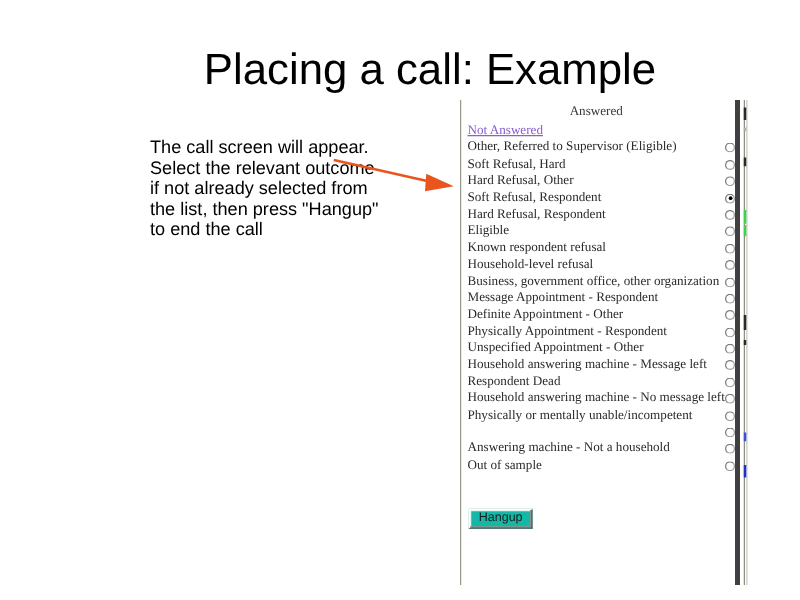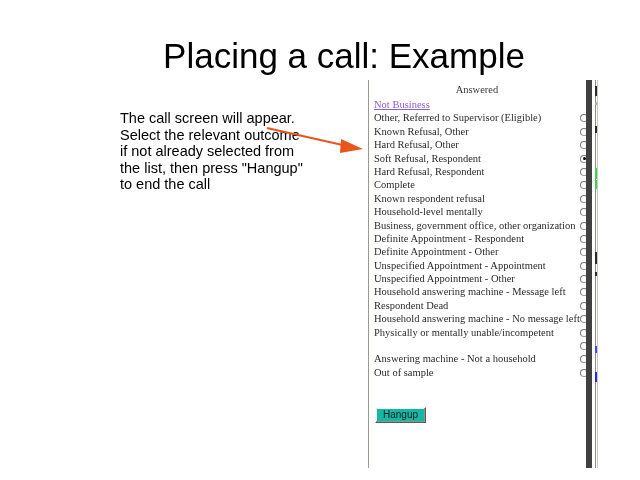--- a/index.html
+++ b/index.html
@@ -58,21 +58,21 @@
 
   
   #app-window {
     position: absolute;
     left: 368px;
     top: 80px;
     width: 224px;
     height: 388px;
     background: #ffffff;
     border-left: 1px solid #9a9a8c;
-    border-right: 6px solid #404040;
+    border-right: 4px solid #404040;
     box-sizing: border-box;
     overflow: hidden;
   }
   
   #right-sliver {
     position: absolute;
     left: 592px;
     top: 80px;
     width: 48px;
     height: 388px;
@@ -198,69 +198,69 @@
     <polygon points="79,19 101,29 78,33" fill="#E8561E"></polygon>
   </svg>
 
   <div id="app-window">
 
     <div id="answered-header">Answered</div>
 
     <div id="option-list">
 
       <div class="opt-row">
-        <span class="opt-label link">Not Business</span>
+        <span class="opt-label link">Not Answered</span>
       </div>
 
       <div class="opt-row">
         <span class="opt-label">Other, Referred to Supervisor (Eligible)</span>
         <span class="radio"></span>
       </div>
       <div class="opt-row">
-        <span class="opt-label">Known Refusal, Other</span>
+        <span class="opt-label">Soft Refusal, Hard</span>
         <span class="radio"></span>
       </div>
       <div class="opt-row">
         <span class="opt-label">Hard Refusal, Other</span>
         <span class="radio"></span>
       </div>
       <div class="opt-row">
         <span class="opt-label">Soft Refusal, Respondent</span>
         <span class="radio checked"></span>
       </div>
       <div class="opt-row">
         <span class="opt-label">Hard Refusal, Respondent</span>
         <span class="radio"></span>
       </div>
       <div class="opt-row">
-        <span class="opt-label">Complete</span>
+        <span class="opt-label">Eligible</span>
         <span class="radio"></span>
       </div>
       <div class="opt-row">
         <span class="opt-label">Known respondent refusal</span>
         <span class="radio"></span>
       </div>
       <div class="opt-row">
-        <span class="opt-label">Household-level mentally</span>
+        <span class="opt-label">Household-level refusal</span>
         <span class="radio"></span>
       </div>
       <div class="opt-row">
         <span class="opt-label">Business, government office, other organization</span>
         <span class="radio"></span>
       </div>
       <div class="opt-row">
-        <span class="opt-label">Definite Appointment - Respondent</span>
+        <span class="opt-label">Message Appointment - Respondent</span>
         <span class="radio"></span>
       </div>
       <div class="opt-row">
         <span class="opt-label">Definite Appointment - Other</span>
         <span class="radio"></span>
       </div>
       <div class="opt-row">
-        <span class="opt-label">Unspecified Appointment - Appointment</span>
+        <span class="opt-label">Physically Appointment - Respondent</span>
         <span class="radio"></span>
       </div>
       <div class="opt-row">
         <span class="opt-label">Unspecified Appointment - Other</span>
         <span class="radio"></span>
       </div>
       <div class="opt-row">
         <span class="opt-label">Household answering machine - Message left</span>
         <span class="radio"></span>
       </div>

